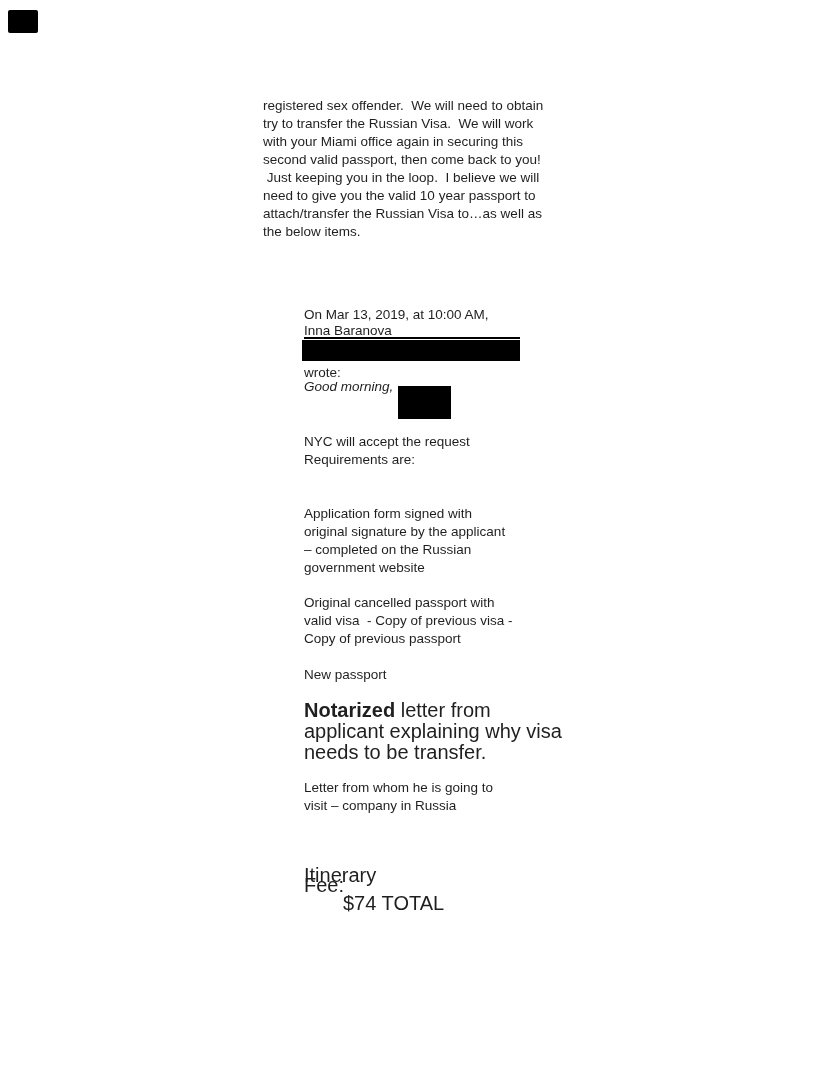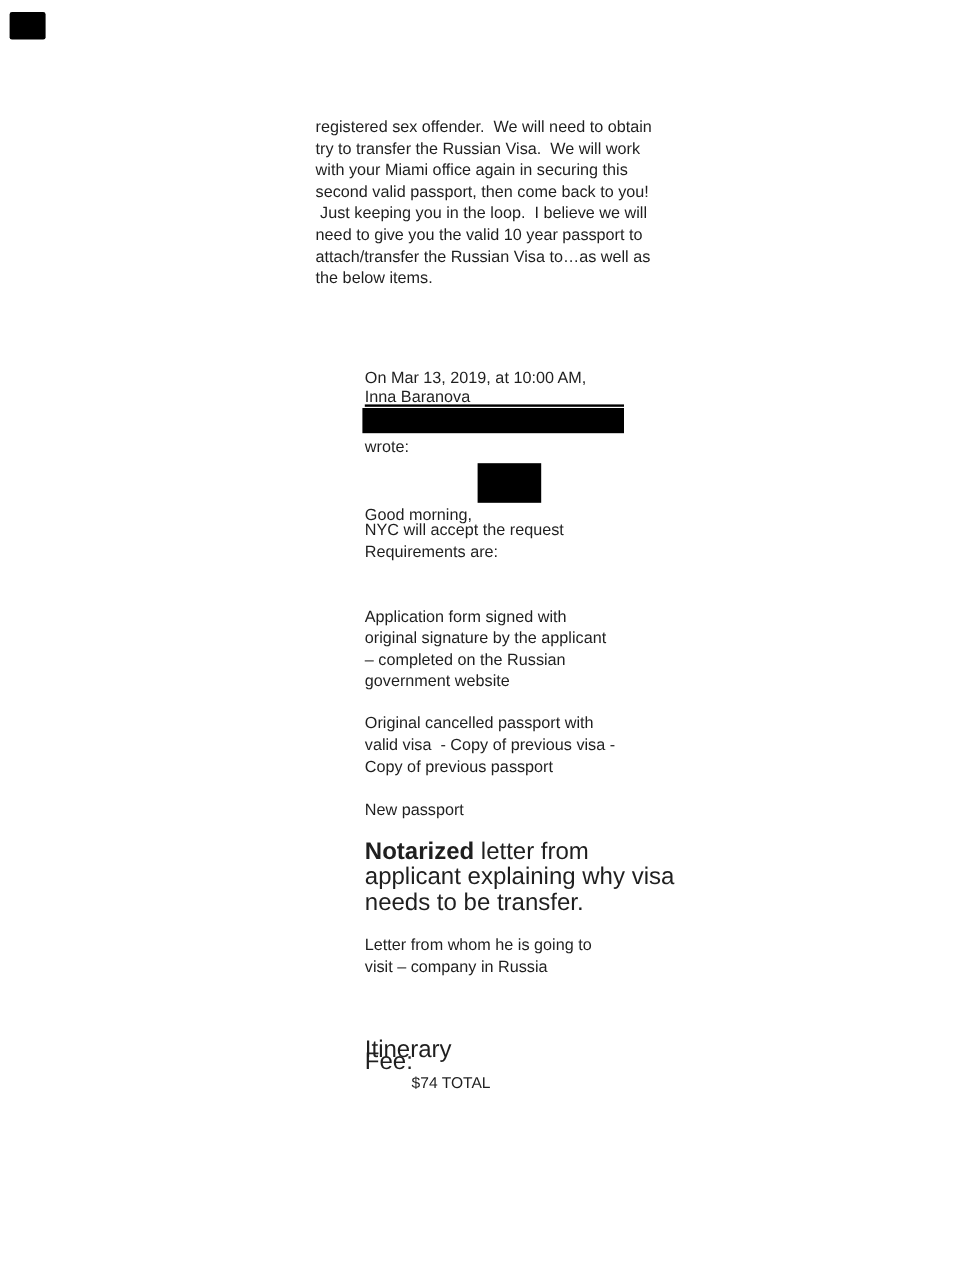--- a/index.html
+++ b/index.html
@@ -24,32 +24,32 @@
   }
   .top-paragraph { left: 263px; top: 97px; width: 300px; }
   .quote-date { left: 304px; top: 306px; }
   .sender-name {
     left: 304px; top: 323px; width: 216px;
     height: 16px; line-height: 15px;
     border-bottom: 2px solid #000000;
   }
   .redaction-contact { left: 302px; top: 340px; width: 218px; height: 21px; }
   .wrote-label { left: 304px; top: 364px; }
-  .greeting { left: 304px; top: 420px; }
+  .greeting { left: 304px; top: 378px; font-style: italic; }
   .redaction-name { left: 398px; top: 386px; width: 53px; height: 33px; }
   .requirements-intro { left: 304px; top: 433px; }
   .application-item { left: 304px; top: 505px; }
   .cancelled-passport-item { left: 304px; top: 594px; }
   .new-passport-item { left: 304px; top: 666px; }
   .notarized-item { left: 304px; top: 700px; }
   .notarized-item .bold { font-weight: bold; }
   .visit-letter-item { left: 304px; top: 779px; }
   .itinerary-item { left: 304px; top: 865px; }
   .fee-label { left: 304px; top: 875px; }
-  .fee-total { left: 343px; top: 894px; font-size: 13px; line-height: 18px; }
+  .fee-total { left: 343px; top: 894px; font-size: 20px; line-height: 18px; }
   .bates-number {
     left: 613px; top: 1049px; width: 200px;
     font-size: 14px; line-height: 16px; color: #4c1d95;
   }
 </style>
 </head>
 <body>
 
 <div class="page">
 

